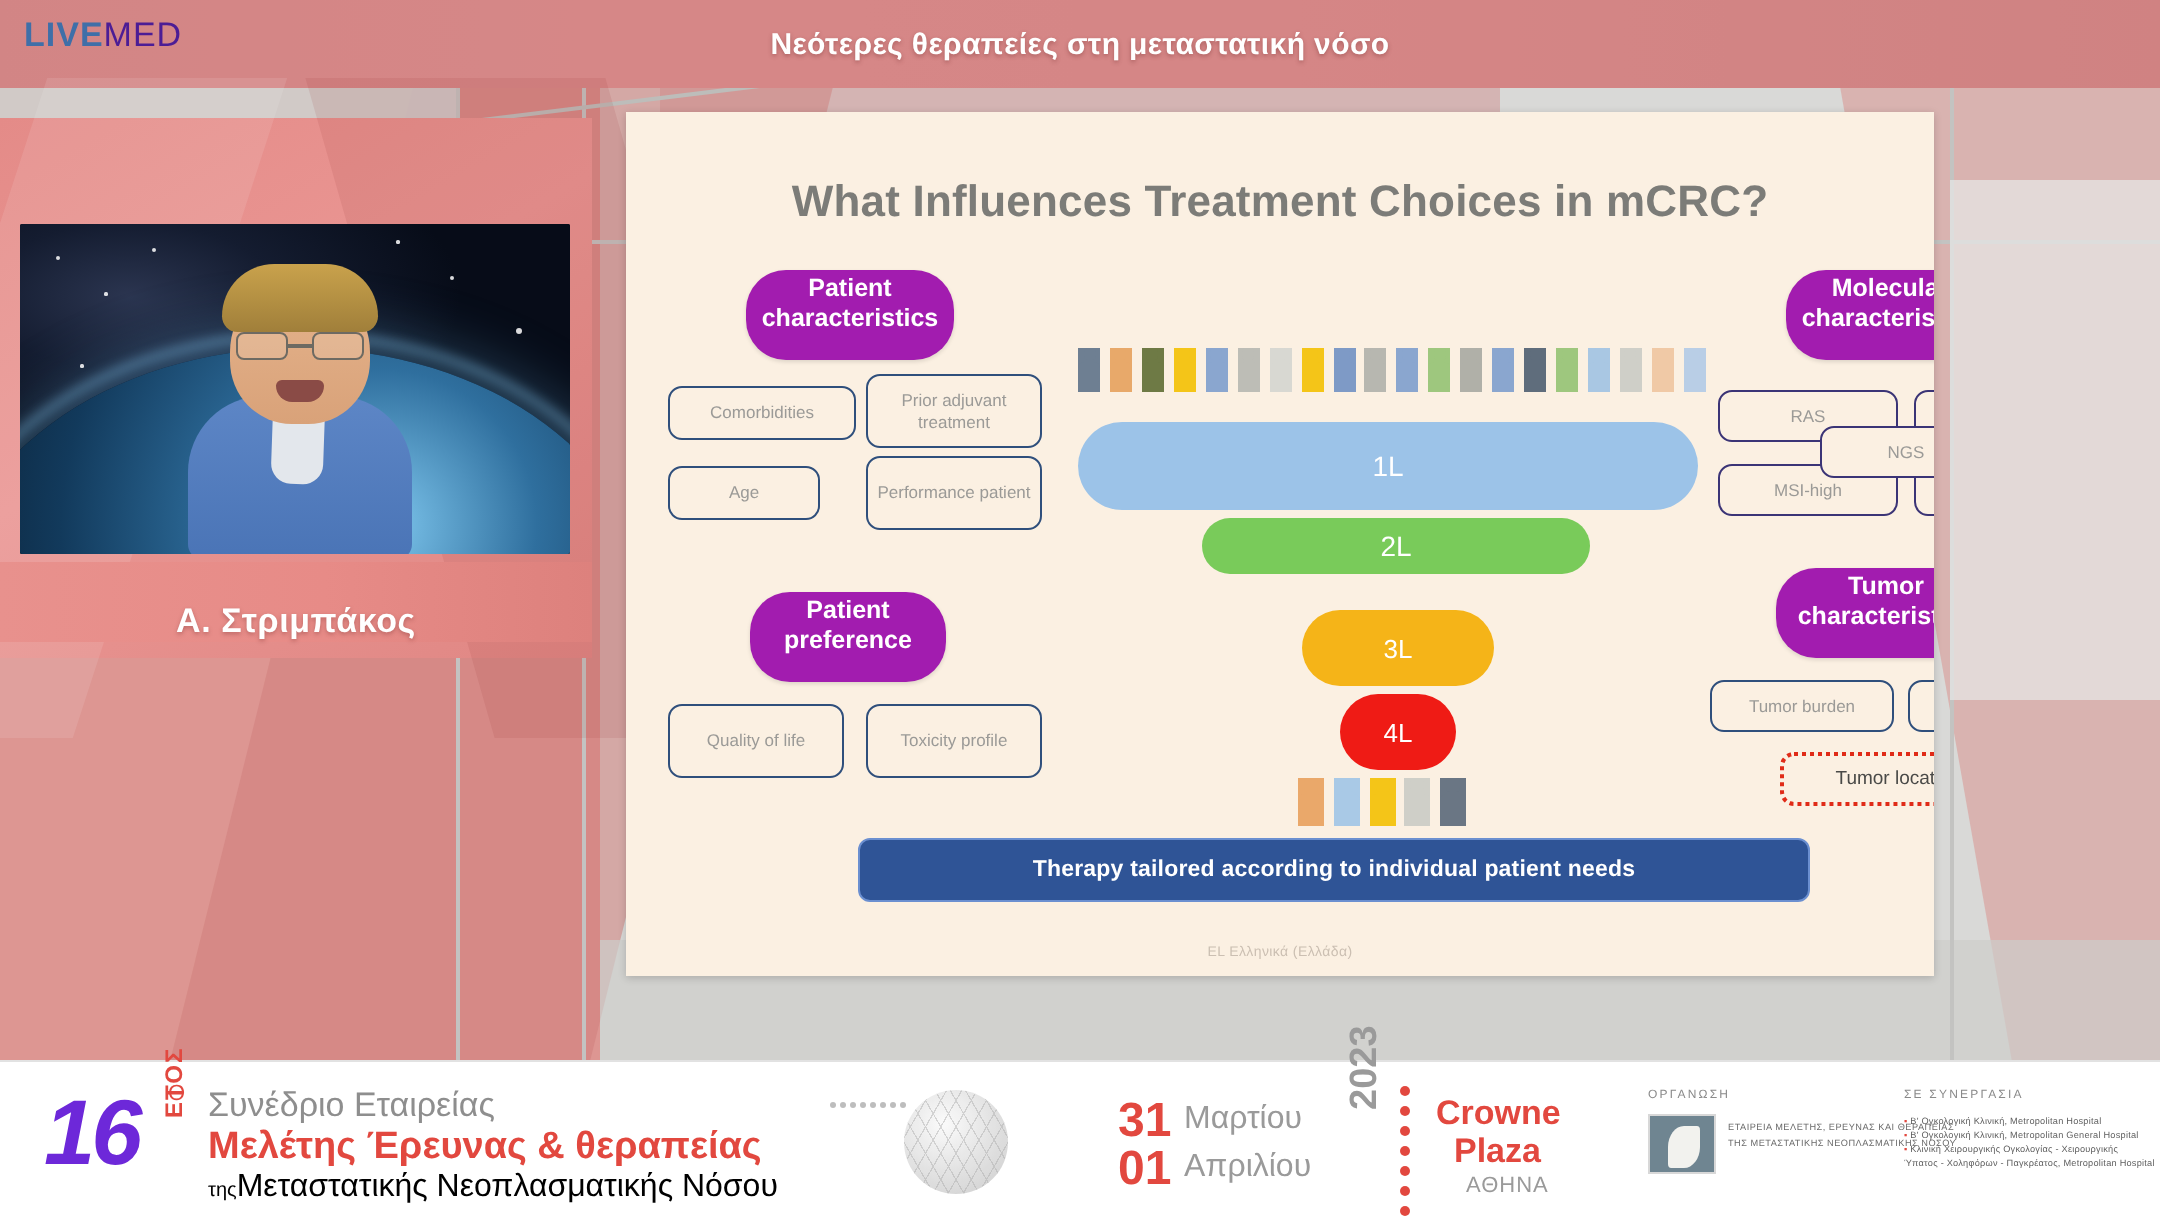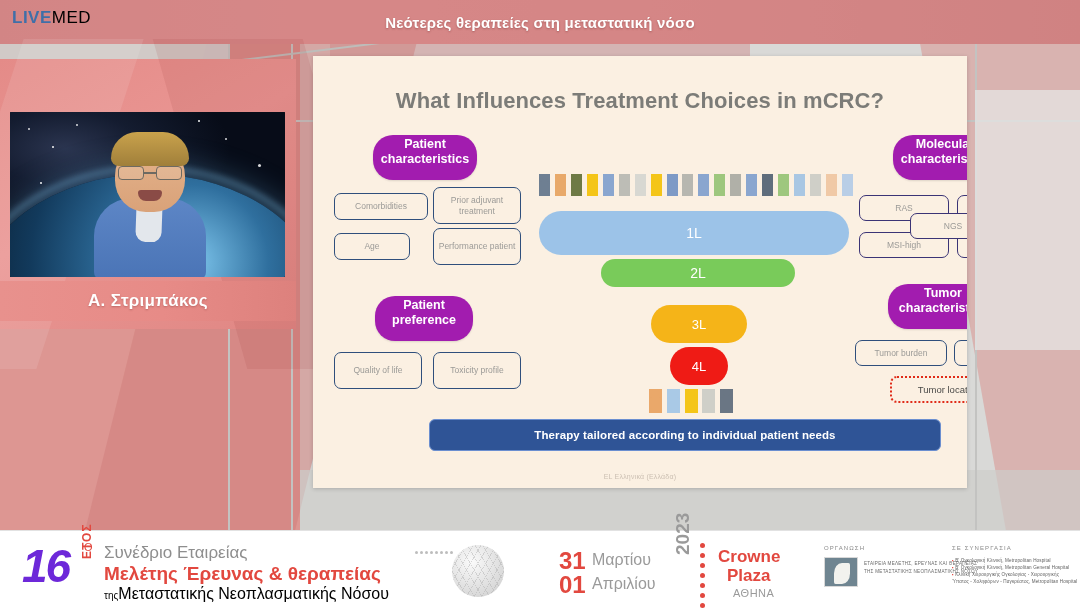--- a/index.html
+++ b/index.html
@@ -26,21 +26,21 @@
     position:absolute; left:0; top:0; width:1080px; height:44px;
     display:flex; align-items:center; justify-content:center;
     color:#fff; font-size:15px; font-weight:700; letter-spacing:.2px;
     text-shadow:0 1px 2px rgba(120,50,50,.45); z-index:3;
   }
   .livemed {
     position:absolute; left:12px; top:8px; z-index:5;
     font-size:17px; font-weight:700; letter-spacing:.5px;
   }
   .livemed .lv1 { color:#3f6fa8; }
-  .livemed .lv2 { color:#000000; font-weight:400; }
+  .livemed .lv2 { color:#4c1d95; font-weight:400; }
 
   
   .cam-frame {
     position:absolute; left:0; top:59px; width:296px; height:270px;
     background: linear-gradient(150deg,#e48b88 0%,#ea9693 45%,#e08784 100%);
   }
   .cam-frame .diag { position:absolute; background:rgba(255,255,255,.10); }
   .cam-video {
     position:absolute; left:10px; top:112px; width:275px; height:165px;
     overflow:hidden; background:#07101f; border-radius:1px;
@@ -86,21 +86,21 @@
   }
   .glasses .lens.l { left:0; } .glasses .lens.r { right:0; }
   .glasses .bridge { position:absolute; left:26px; top:6px; width:12px; height:1.6px; background:#6d6a62; }
   .mouth {
     position:absolute; left:128px; top:78px; width:24px; height:11px;
     background:#8a4b46; border-radius:4px 4px 11px 11px;
   }
   .name-plate {
     position:absolute; left:0; top:281px; width:296px; height:40px;
     background: linear-gradient(90deg,#e8918d 0%,#e78b87 55%,#dd817d 100%);
-    display:flex; align-items:center; justify-content:center;
+    display:flex; align-items:flex-end; justify-content:center;
     color:#fff; font-size:17px; font-weight:700; letter-spacing:.3px;
     text-shadow:0 1px 2px rgba(120,50,50,.4);
   }
 
   
   .slide {
     position:absolute; left:313px; top:56px; width:654px; height:432px;
     background:#fbf0e2; box-shadow:0 1px 4px rgba(0,0,0,.18);
     overflow:hidden;
   }
@@ -124,21 +124,21 @@
     position:absolute; background:#fbf0e2; border:1.6px solid #2f4f7c;
     border-radius:7px; color:#9b9a97; font-size:8.5px; line-height:1.25;
     display:flex; align-items:center; justify-content:center; text-align:center;
     padding:2px 4px;
   }
   .sub-box.violet { border-color:#3b3476;text-align:right; }
   .sub-box.dotted {
     border:2px dotted #e02b18; color:#4a4a48; font-size:9.5px;
   }
   .banner {
-    position:absolute; left:116px; top:363px; width:512px; height:32px;
+    position:absolute; left:116px; top:363px; width:476px; height:32px;
     background:#2f5496; border:1.4px solid #6b8fd0; border-radius:6px;
     display:flex; align-items:center; justify-content:center;
     color:#fff; font-size:11.5px; font-weight:700; letter-spacing:.1px;
   }
 
   
   .funnel-stage {
     position:absolute; border-radius:24px;
     display:flex; align-items:center; justify-content:center;
     color:#fff; font-weight:400;

